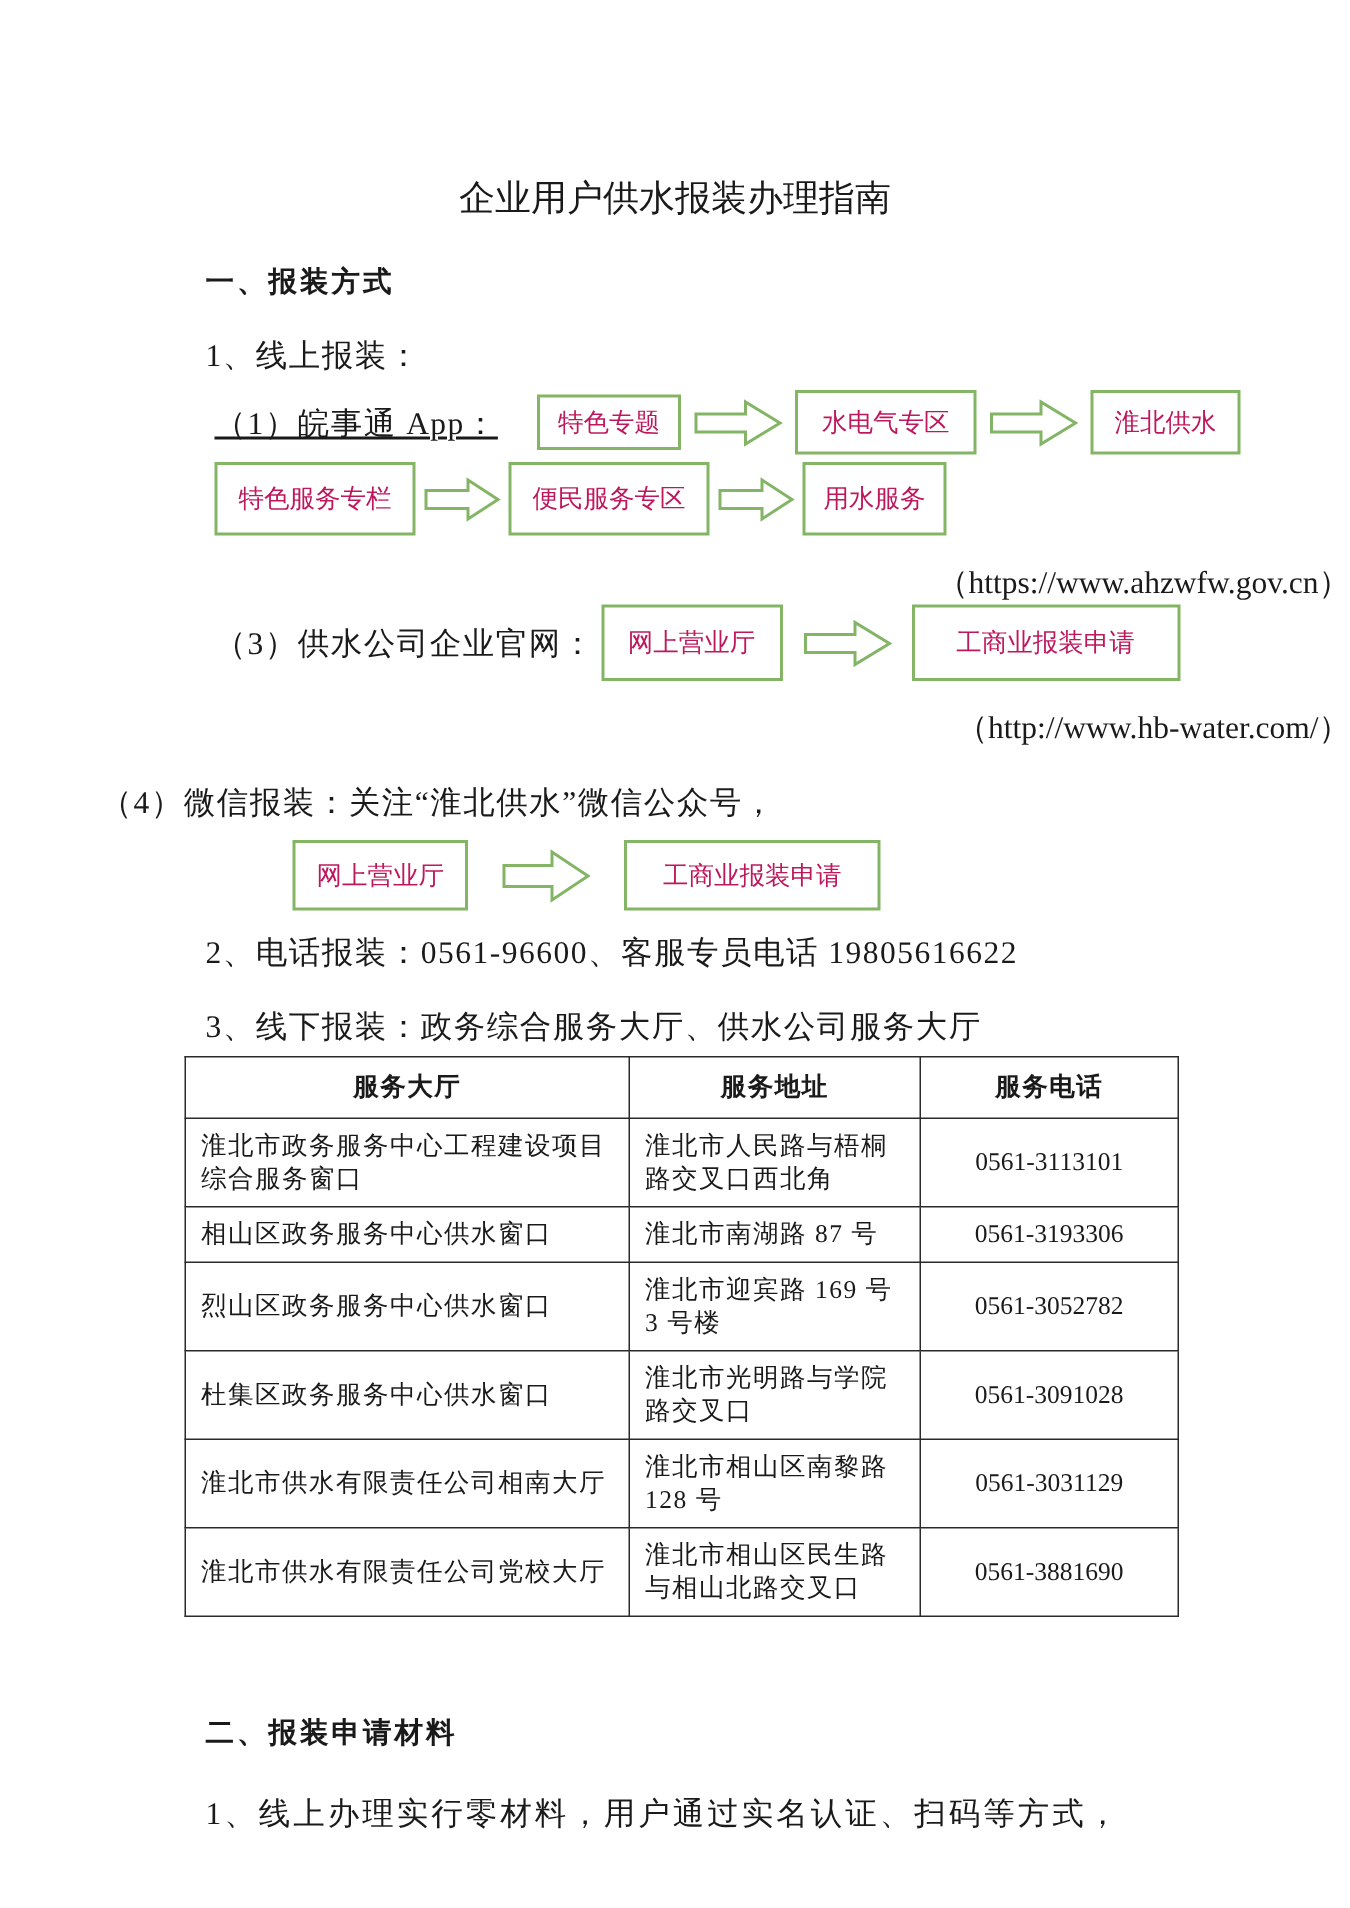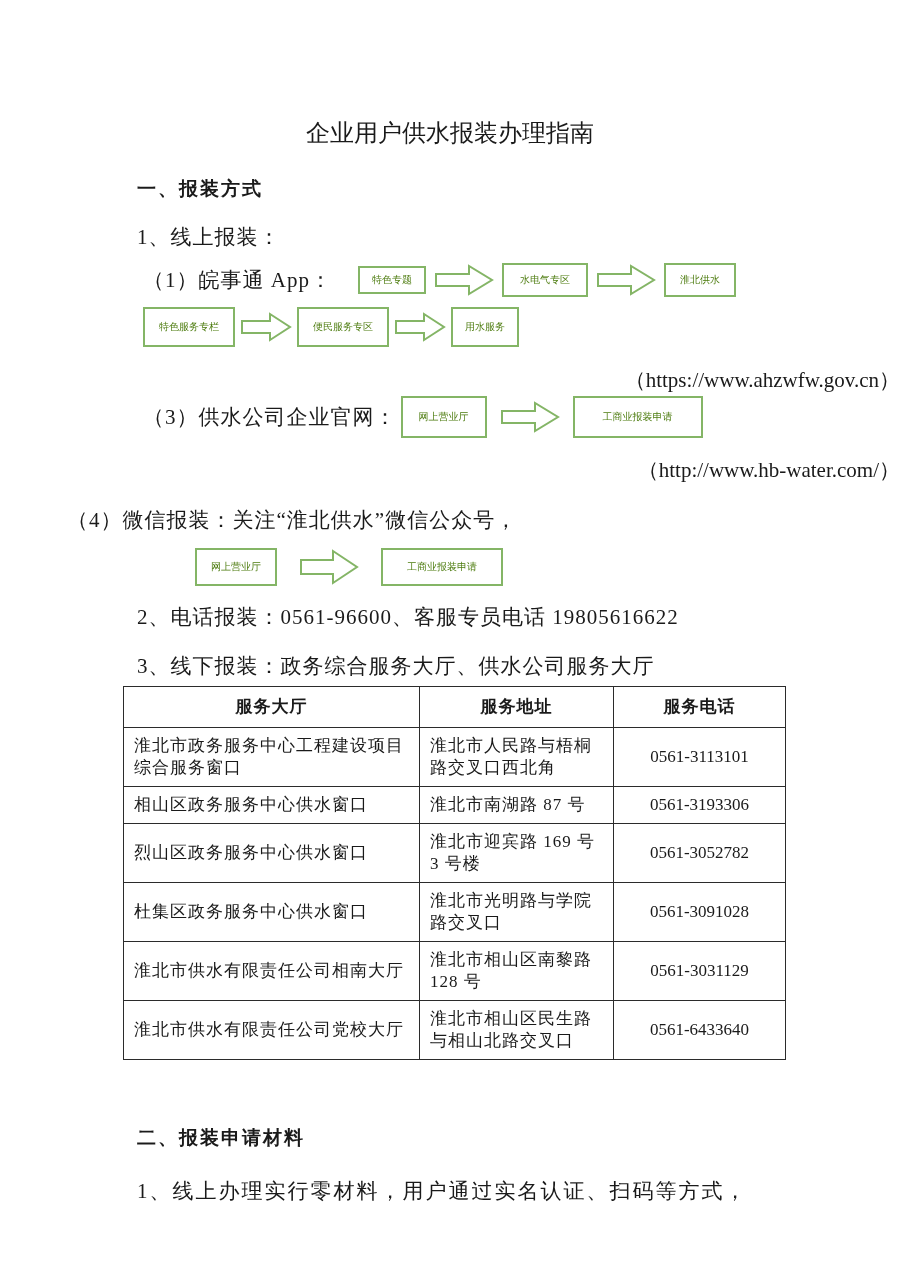--- a/index.html
+++ b/index.html
@@ -50,28 +50,28 @@
     font-size: 21px;
     letter-spacing: 1px;
     white-space: nowrap;
   }
   .flow-box {
     display: inline-flex;
     align-items: center;
     justify-content: center;
     border: 2px solid #84b566;
     background: #ffffff;
-    font-size: 10px;
+    font-size: 17px;
     white-space: nowrap;
-    color: #4d7c0f;
+    color: #be185d;
   }
   .flow-arrow { flex: 0 0 auto; display: block; }
   
   .row1 { margin-top: 10px; min-height: 40px; }
-  .row1 .flow-label { margin-right: 26px; }
+  .row1 .flow-label { margin-right: 26px; text-decoration: underline; }
   .row1 .box-a { padding: 5px 12px; }
   .row1 .box-b { padding: 8px 16px; }
   .row1 .box-c { padding: 8px 14px; }
   .row1 .flow-arrow { margin: 0 8px; }
   
   .row2 { margin-top: 5px; min-height: 44px; }
   .row2 .flow-label { margin-right: 2px; }
   .row2 .flow-box { padding: 11px 14px; }
   .row2 .box-c { padding: 11px 12px; }
   .row2 .flow-arrow { margin: 0 5px; }
@@ -212,21 +212,21 @@
         <td class="phone">0561-3091028</td>
       </tr>
       <tr>
         <td>淮北市供水有限责任公司相南大厅</td>
         <td>淮北市相山区南黎路 128 号</td>
         <td class="phone">0561-3031129</td>
       </tr>
       <tr>
         <td>淮北市供水有限责任公司党校大厅</td>
         <td>淮北市相山区民生路与相山北路交叉口</td>
-        <td class="phone">0561-6433640</td>
+        <td class="phone">0561-3881690</td>
       </tr>
     </tbody>
   </table>
 
   <h2 class="section-heading section2-heading">二、报装申请材料</h2>
 
   <p class="body-line last-line">1、线上办理实行零材料，用户通过实名认证、扫码等方式，</p>
 
 </div>
 

